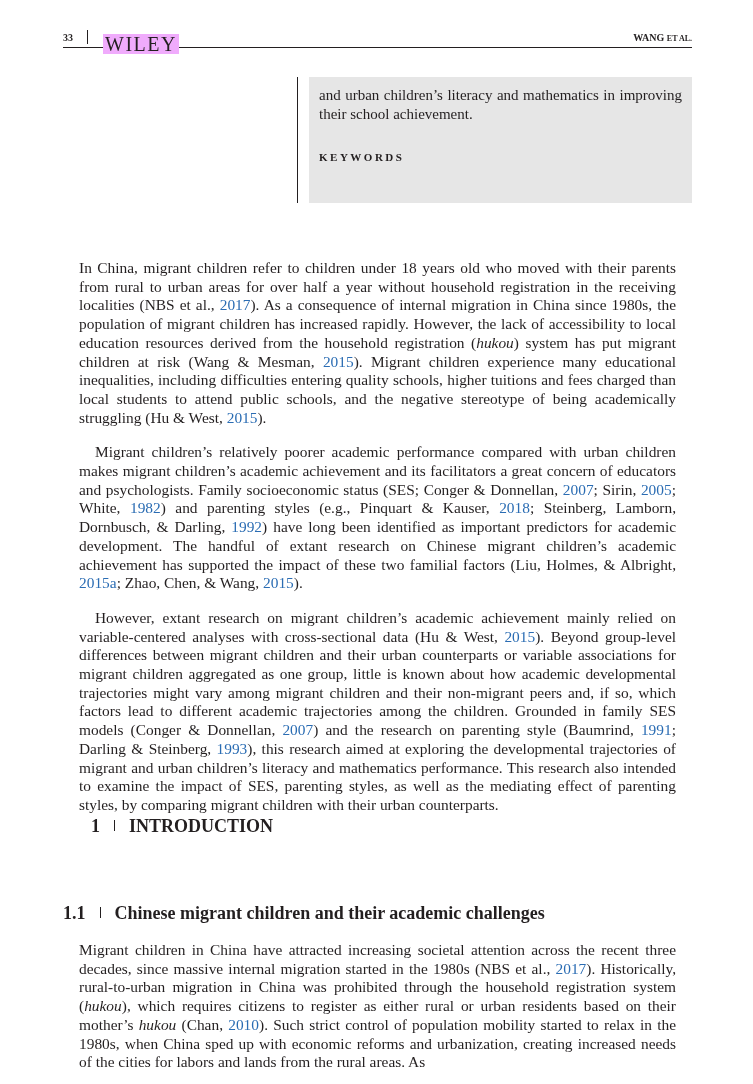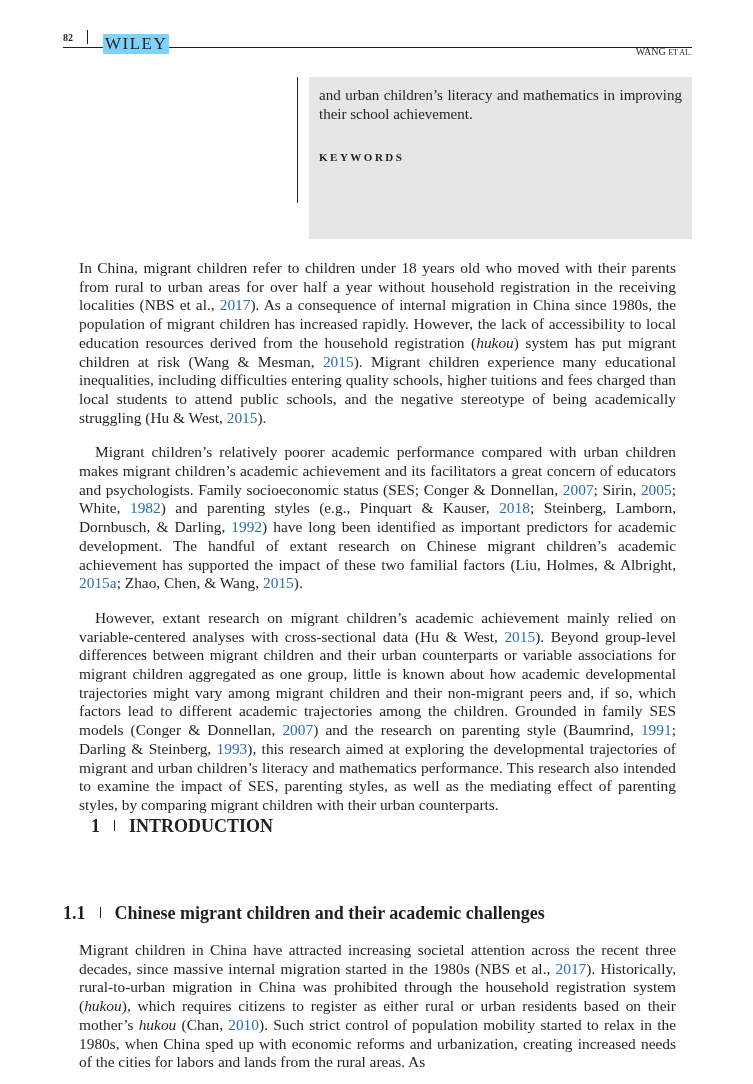--- a/index.html
+++ b/index.html
@@ -2,45 +2,45 @@
 <html><head>
 <meta charset="utf-8">
 <style>
   html, body { margin: 0; padding: 0; background: #ffffff; }
   body { width: 753px; height: 1084px; position: relative; overflow: hidden;
          font-family: "DejaVu Serif", "Liberation Serif", serif; color: #231f20; }
   .header { position: absolute; left: 63px; top: 28px; width: 629px; height: 28px; }
   .page-num { position: absolute; left: 0; top: 4px; font-size: 10px; font-family: "Liberation Serif", serif; font-weight: bold; }
   .hdr-sep { position: absolute; left: 24px; top: 2px; width: 1px; height: 14px; background: #231f20; }
   .rule { position: absolute; left: 0; right: 0; top: 19px; height: 1px; background: #231f20; }
-  .logo { position: absolute; left: 40px; top: 6px; background: #7dd3fc; padding: 0 2px 0 2px;
-          font-family: "Liberation Serif", serif; font-size: 17px; letter-spacing: 1.5px; line-height: 20px; }
-  .running-head { position: absolute; right: 0; top: 18px; font-family: "Liberation Serif", serif; font-size: 10px; }
+  .logo { position: absolute; left: 40px; top: 6px; background: #f0abfc; padding: 0 2px 0 2px;
+          font-family: "Liberation Serif", serif; font-size: 20px; letter-spacing: 1.5px; line-height: 20px; }
+  .running-head { position: absolute; right: 0; top: 4px; font-family: "Liberation Serif", serif; font-size: 10px; font-weight: bold; }
   .running-head .sc { font-size: 8px; }
 
   .abs-line { position: absolute; left: 297px; top: 77px; width: 1px; height: 126px; background: #231f20; }
-  .abs-box { position: absolute; left: 309px; top: 77px; width: 383px; height: 162px; background: #e6e6e6; box-sizing: border-box; padding: 9px 10px 0 10px; }
+  .abs-box { position: absolute; left: 309px; top: 77px; width: 383px; height: 126px; background: #e6e6e6; box-sizing: border-box; padding: 9px 10px 0 10px; }
   .abs-text { font-family: "Liberation Serif", serif; font-size: 15px; line-height: 19px; text-align: justify; text-align-last: left; }
   .kw-head { margin-top: 26px; font-family: "Liberation Serif", serif; font-weight: bold; font-size: 11px; letter-spacing: 2.5px; line-height: 14px; }
   .kw-text { font-family: "Liberation Serif", serif; font-size: 12px; line-height: 15px; text-align: justify; text-align-last: left; }
 
   .body { position: absolute; left: 63px; width: 629px; }
   .para { font-family: "Liberation Serif", serif; font-size: 15.4px; line-height: 18.7px; text-align: justify; margin: 16px; }
   .para.indent { text-indent: 16px; }
   .cite { color: #2a6cb3; }
   .h1 { position: absolute; left: 63px; top: 816px; font-family: "Liberation Serif", serif; font-weight: bold; font-size: 18px; margin-left: 28px; }
   .h2 { position: absolute; left: 63px; top: 903px; font-family: "Liberation Serif", serif; font-weight: bold; font-size: 18px; }
   .hnum { display: inline-block; }
   .hsep { display: inline-block; width: 1px; height: 11px; background: #231f20; margin: 0 14px 0 14px; vertical-align: 1px; }
 </style>
 </head>
 <body>
 
 <div class="header">
-  <span class="page-num">82</span>
+  <span class="page-num">33</span>
   <span class="hdr-sep"></span>
   <div class="rule"></div>
   <span class="logo">WILEY</span>
   <span class="running-head"><span>WANG </span><span class="sc">ET AL.</span></span>
 </div>
 
 <div class="abs-line"></div>
 <div class="abs-box">
   <div class="abs-text">and urban children’s literacy and mathematics in improving their school achievement.</div>
   <div class="kw-head">KEYWORDS</div>

